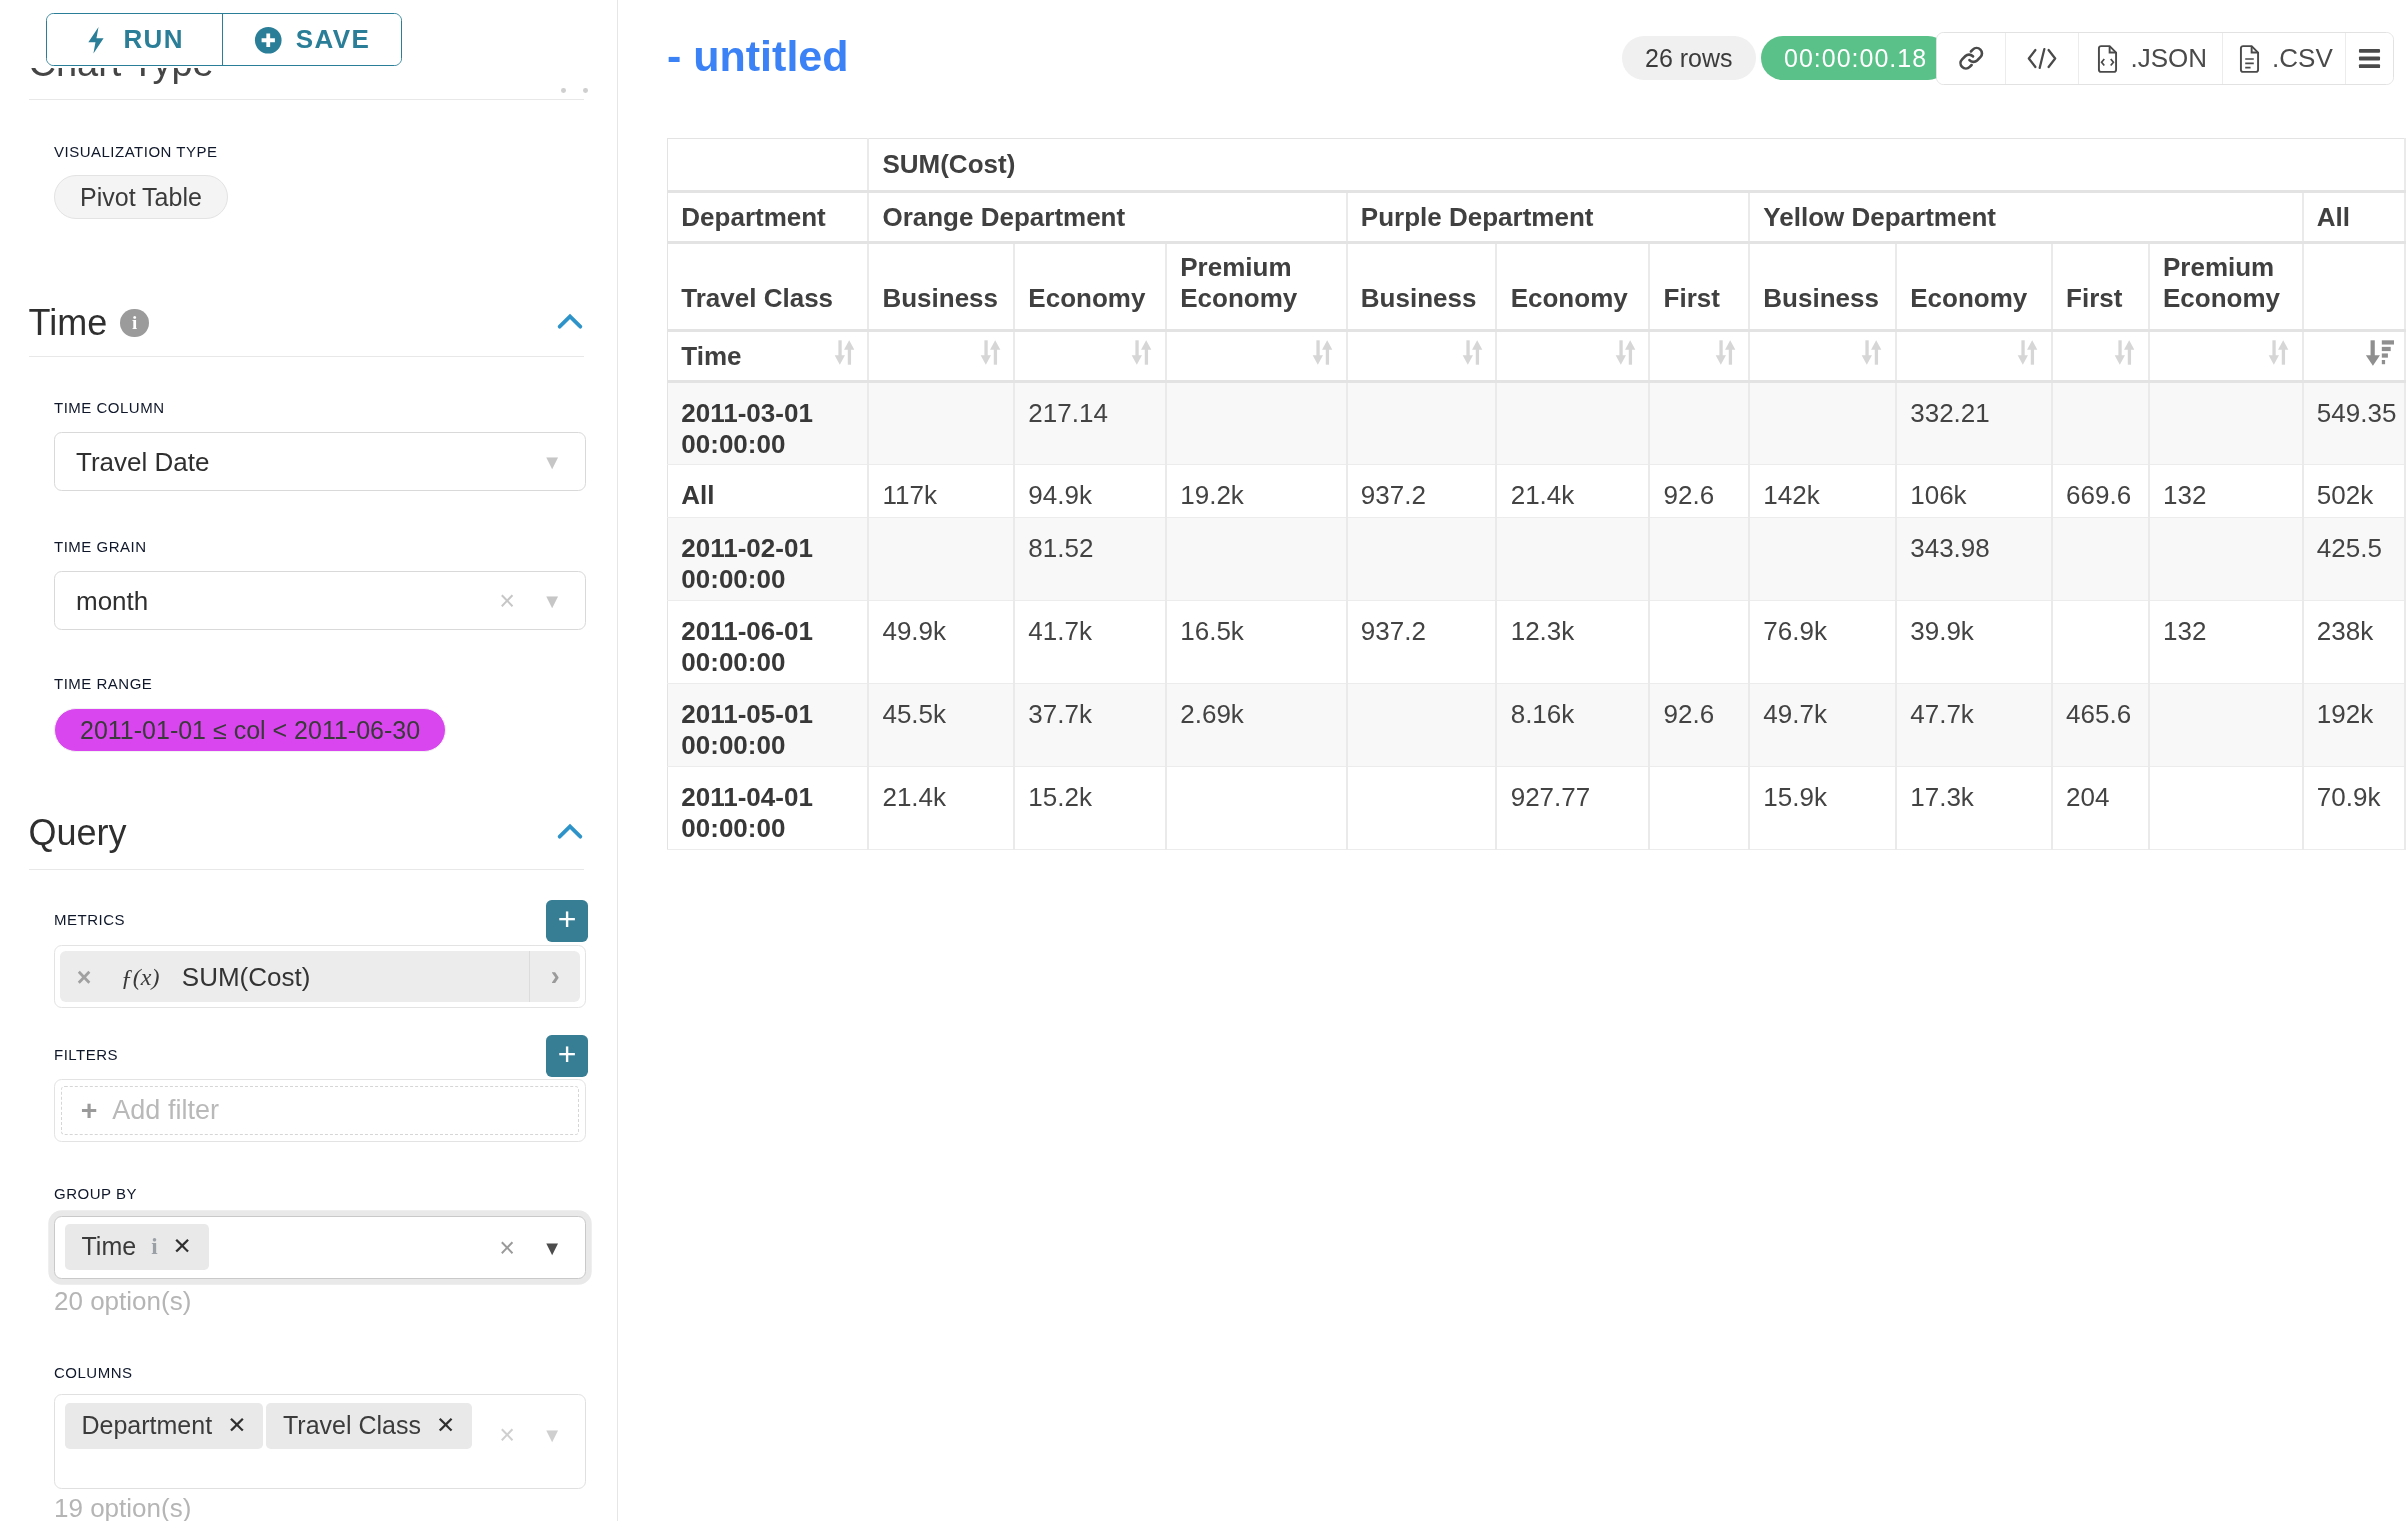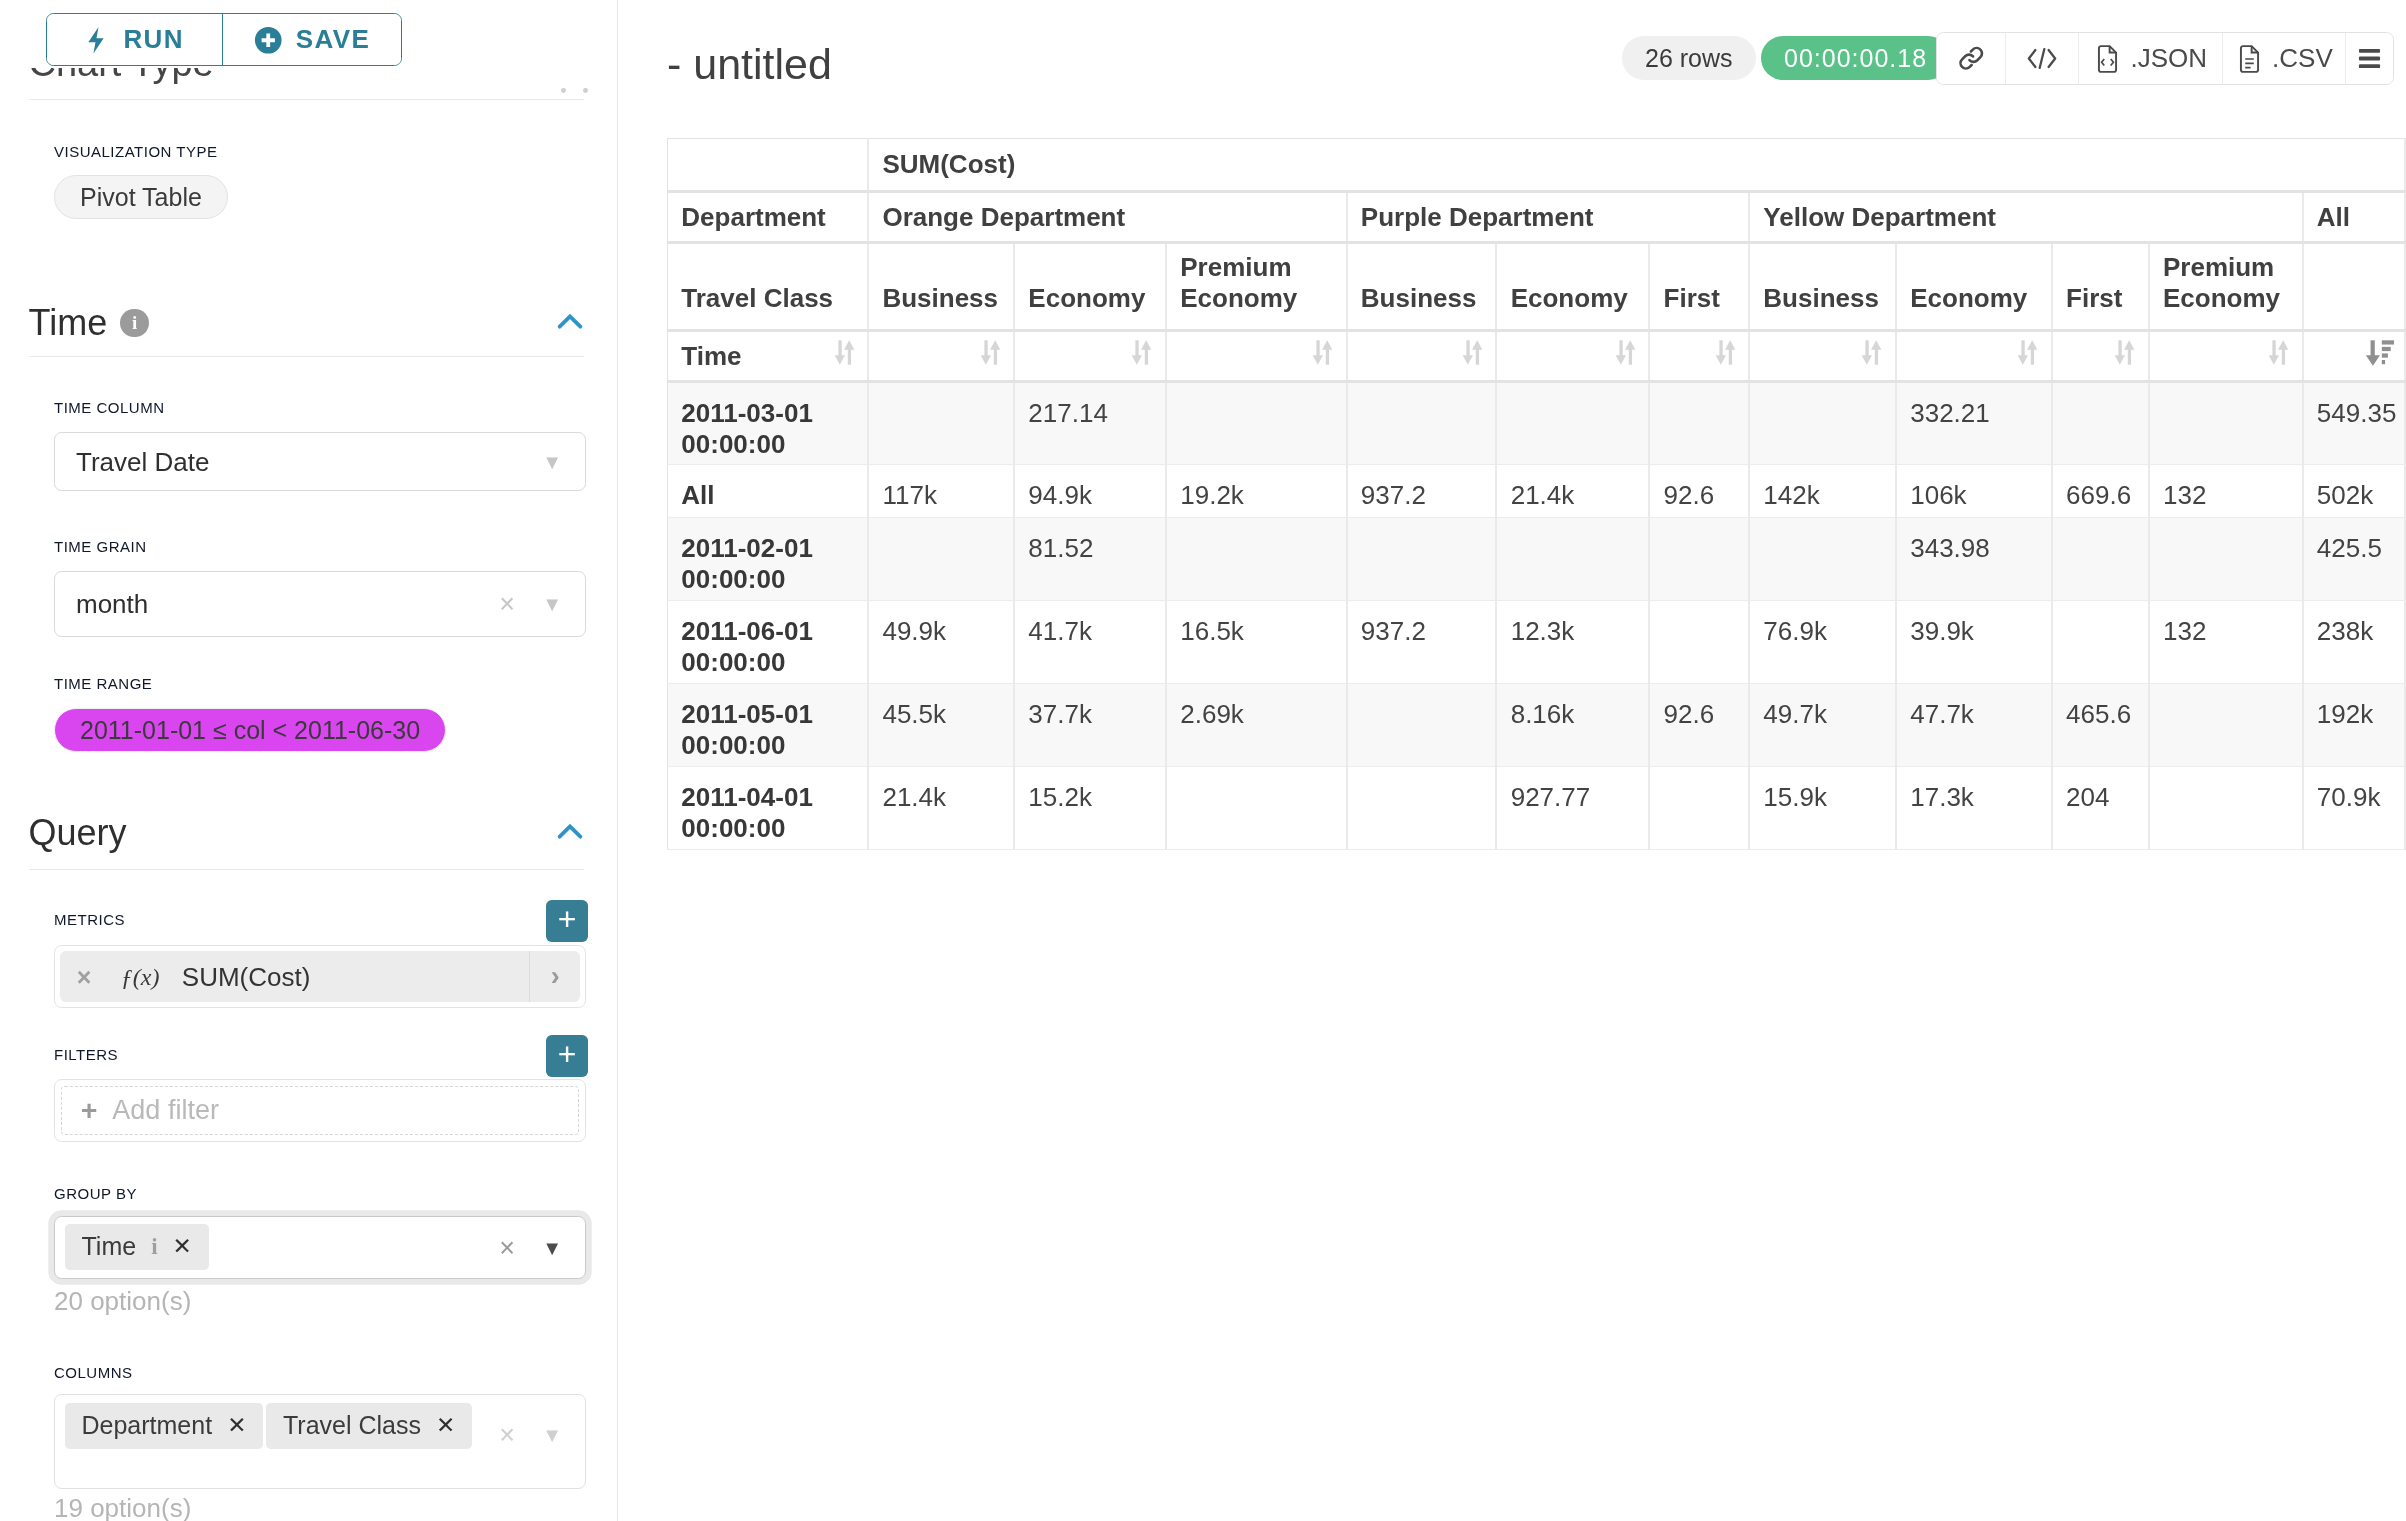--- a/index.html
+++ b/index.html
@@ -60,21 +60,21 @@
     border:1.9px solid #e0e0e0; border-radius:7.6px; }
   .chip { position:absolute; display:inline-flex; align-items:center; gap:15px;
     height:46px; background:#e9e9e9; border-radius:4.8px; padding:0 17px;
     font-size:25px; color:#3b3b3b; }
   .chip .chip-i { color:#9aa0a6; font-weight:700; font-family:"Liberation Serif",serif; font-size:23px; }
   .chip .chip-x { color:#2f2f2f; font-weight:700; font-size:23px; cursor:pointer; }
   .opt-hint { position:absolute; left:54px; font-size:26px; color:#b5b5b5; }
 
   
   .main { position:absolute; left:618px; top:0; width:1788px; height:1522px; background:#fff; }
-  .chart-title { position:absolute; left:49px; top:40px; font-size:43px; font-weight:400; color:#404040; }
+  .chart-title { position:absolute; left:49px; top:32px; font-size:43px; font-weight:700; color:#3b82f6; }
   .badge { position:absolute; top:36px; height:44px; display:inline-flex; align-items:center;
     padding:0 23px; border-radius:22px; font-size:25px; }
   .rows-badge { left:1004px; background:#f0f0f0; color:#3b3b3b; }
   .timer-badge { left:1143px; background:#5ac189; color:#fff; letter-spacing:1px; }
   .export-group { position:absolute; left:1318px; top:32px; height:53px; width:458px;
     display:flex; border:1.9px solid #e2e2e2; border-radius:7.6px; background:#fff; overflow:hidden; }
   .export-seg { display:flex; align-items:center; justify-content:center; gap:9.5px;
     font-size:26px; color:#4a4a4a; cursor:pointer; background:#fff; }
   .export-seg + .export-seg { border-left:1.9px solid #ececec; }
 
@@ -139,21 +139,21 @@
       </svg>
     <div class="divider" style="top:356px;"></div>
 
     <div class="ctl-label" style="top:399px;">TIME COLUMN</div>
     <div class="select" style="top:432px; height:59px;">
       <span class="sel-text">Travel Date</span>
       <span class="caret" style="right:23px;">▼</span>
     </div>
 
     <div class="ctl-label" style="top:538px;text-align:right;">TIME GRAIN</div>
-    <div class="select" style="top:571px; height:66px;">
+    <div class="select" style="top:571px; height:59px;">
       <span class="sel-text">month</span>
       <span class="clear-x" style="right:70px;">×</span>
       <span class="caret" style="right:23px;">▼</span>
     </div>
 
     <div class="ctl-label" style="top:675px;">TIME RANGE</div>
     <div style="position:absolute; left:54px; top:708px;">
       <span class="pill" style="background:#d946ef; border-color:#f2f2f2;">2011-01-01 ≤ col &lt; 2011-06-30</span>
     </div>
 

